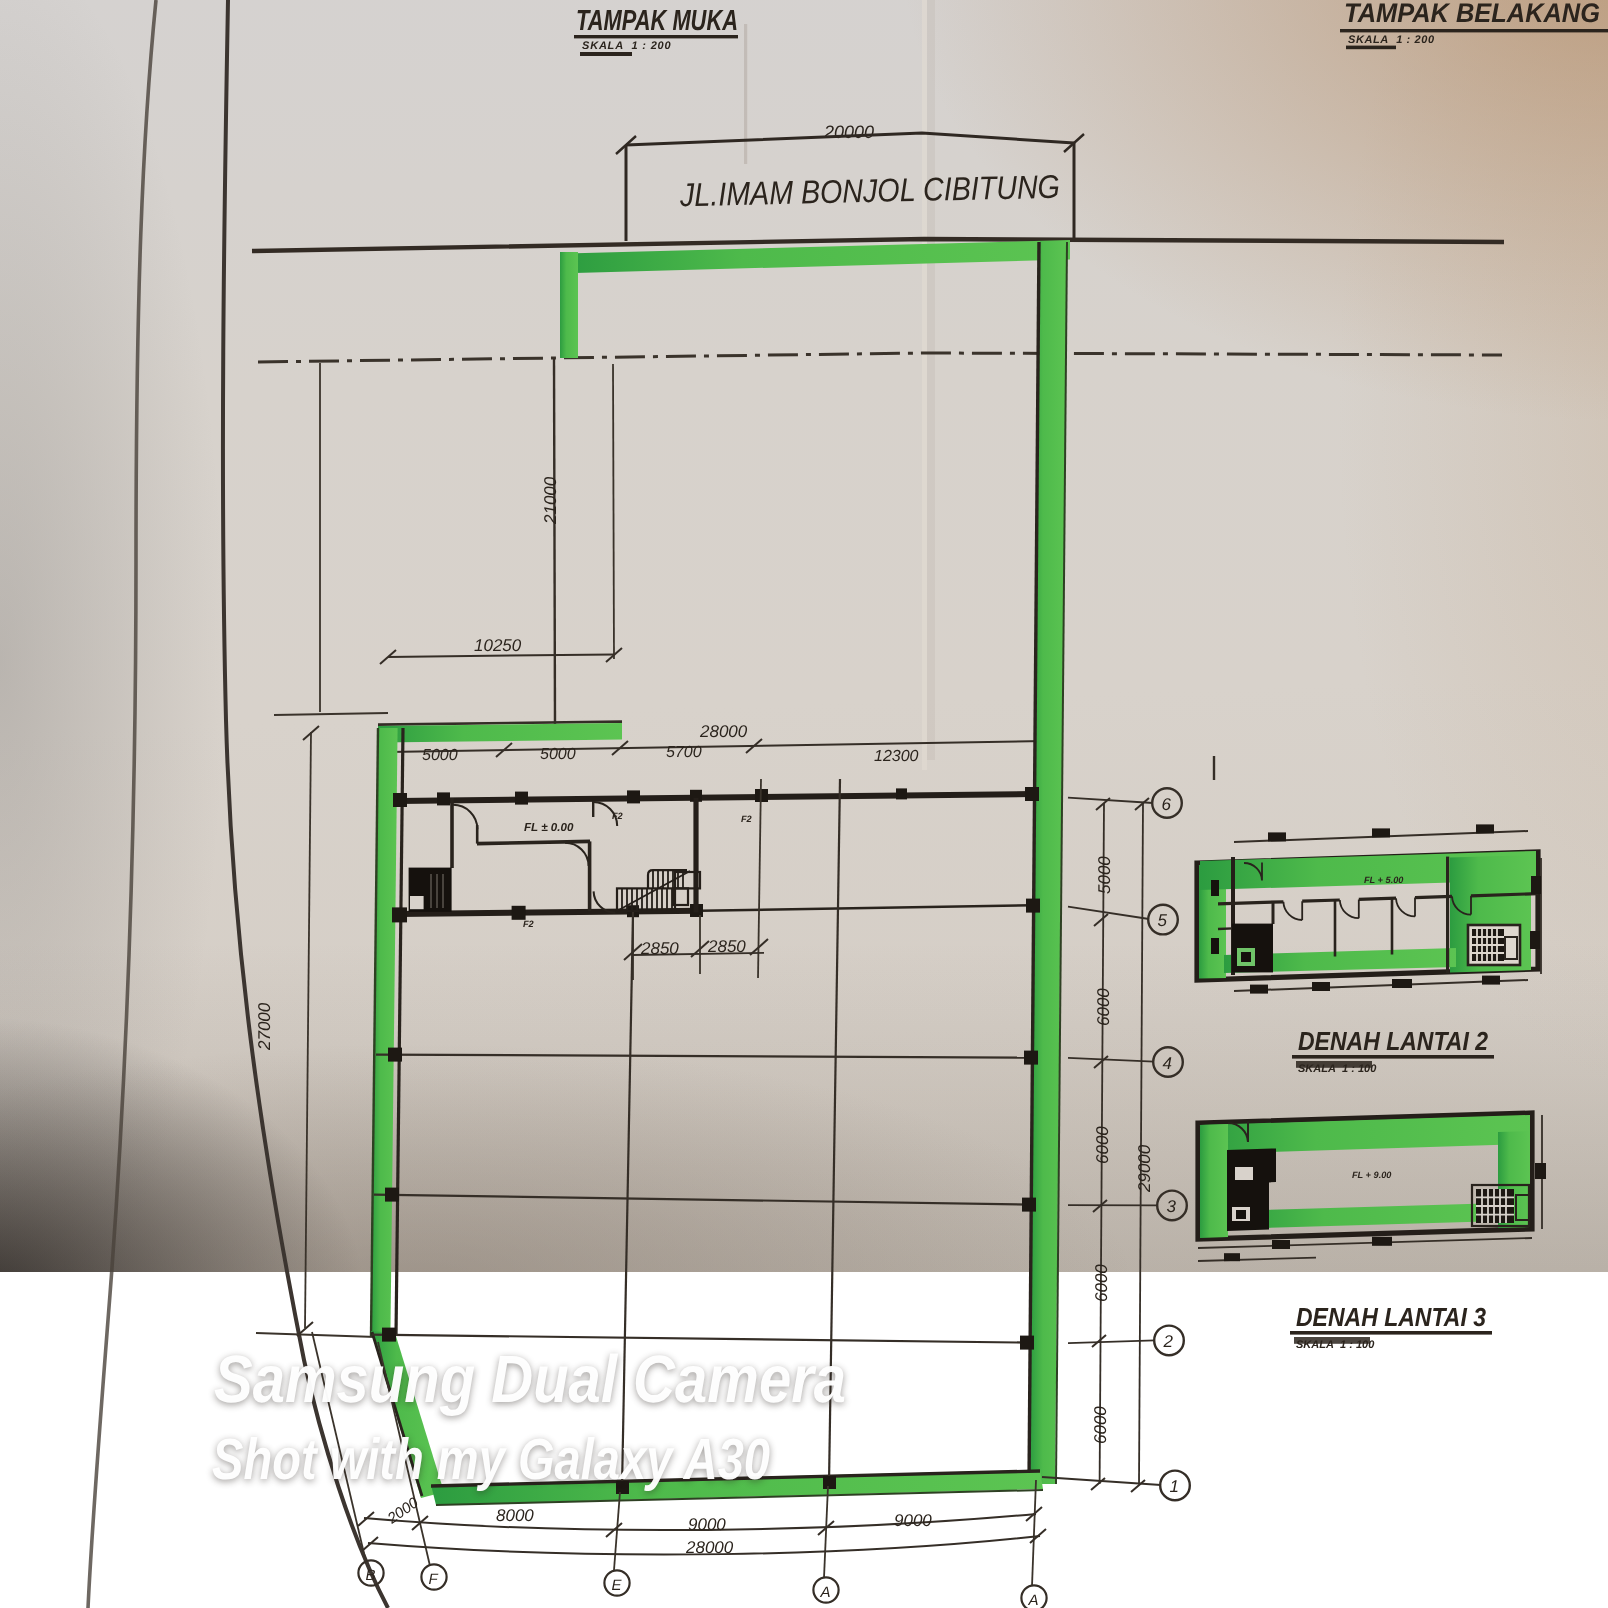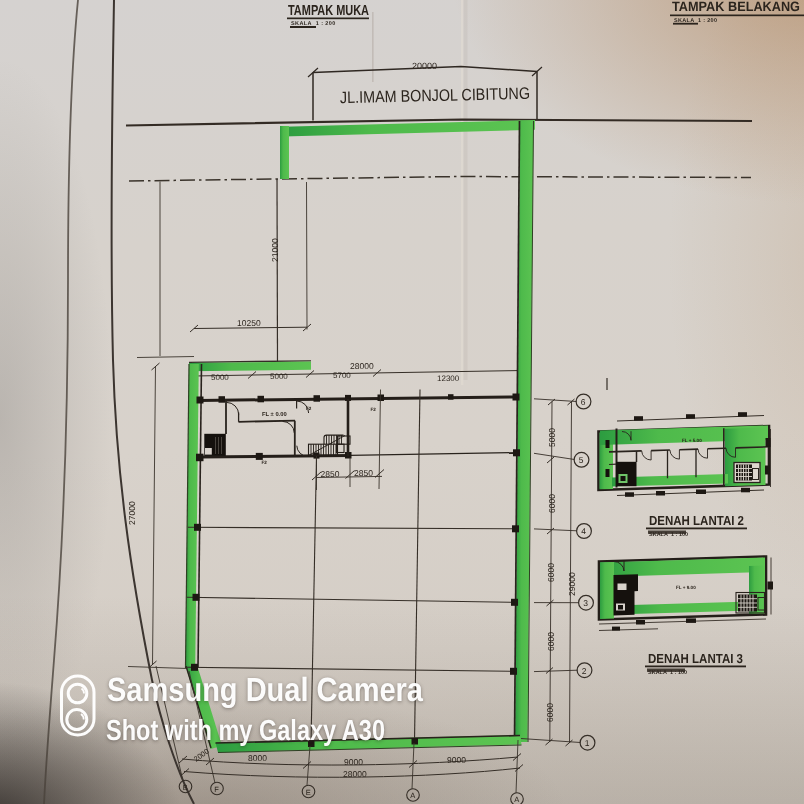--- a/index.html
+++ b/index.html
@@ -1,25 +1,26 @@
 <!DOCTYPE html>
 <html><head>
 <meta charset="utf-8">
 <style>
   html,body{margin:0;padding:0;}
   body{width:804px;height:804px;overflow:hidden;font-family:"Liberation Sans",sans-serif;-webkit-font-smoothing:antialiased;text-rendering:geometricPrecision;}
-  #scene{position:relative;width:804px;height:804px;
+  #scene{position:relative;width:804px;height:636px;
     background:
       radial-gradient(ellipse 500px 320px at 102% -4%, rgba(178,134,92,0.70), rgba(178,134,92,0.0) 74%),
       radial-gradient(ellipse 200px 430px at 103% 32%, rgba(188,158,126,0.28), rgba(188,158,126,0.0) 80%),
       radial-gradient(ellipse 285px 210px at -2% 103%, rgba(24,20,18,0.82), rgba(24,20,18,0.0) 70%),
       radial-gradient(ellipse 460px 155px at 26% 101%, rgba(108,94,82,0.36), rgba(108,94,82,0.0) 78%),
       linear-gradient(to bottom, rgba(0,0,0,0) 74%, rgba(96,86,76,0.09) 86%, rgba(70,62,55,0.17) 100%),
       radial-gradient(ellipse 150px 480px at 0% 52%, rgba(116,113,111,0.30), rgba(116,113,111,0.0) 75%),
       linear-gradient(178deg, #d5d2d0 0%, #d7d2cc 30%, #d8d2cb 55%, #d5cec6 80%, #d0c8be 100%);
+    font-style: italic;
   }
   svg{position:absolute;left:0;top:0;}
   .t{fill:#2b241d;}
 </style>
 </head>
 <body>
 <div id="scene">
 <svg width="804" height="804" viewBox="0 0 804 804">
   <defs>
     <linearGradient id="grn" x1="0" y1="0" x2="1" y2="0">

